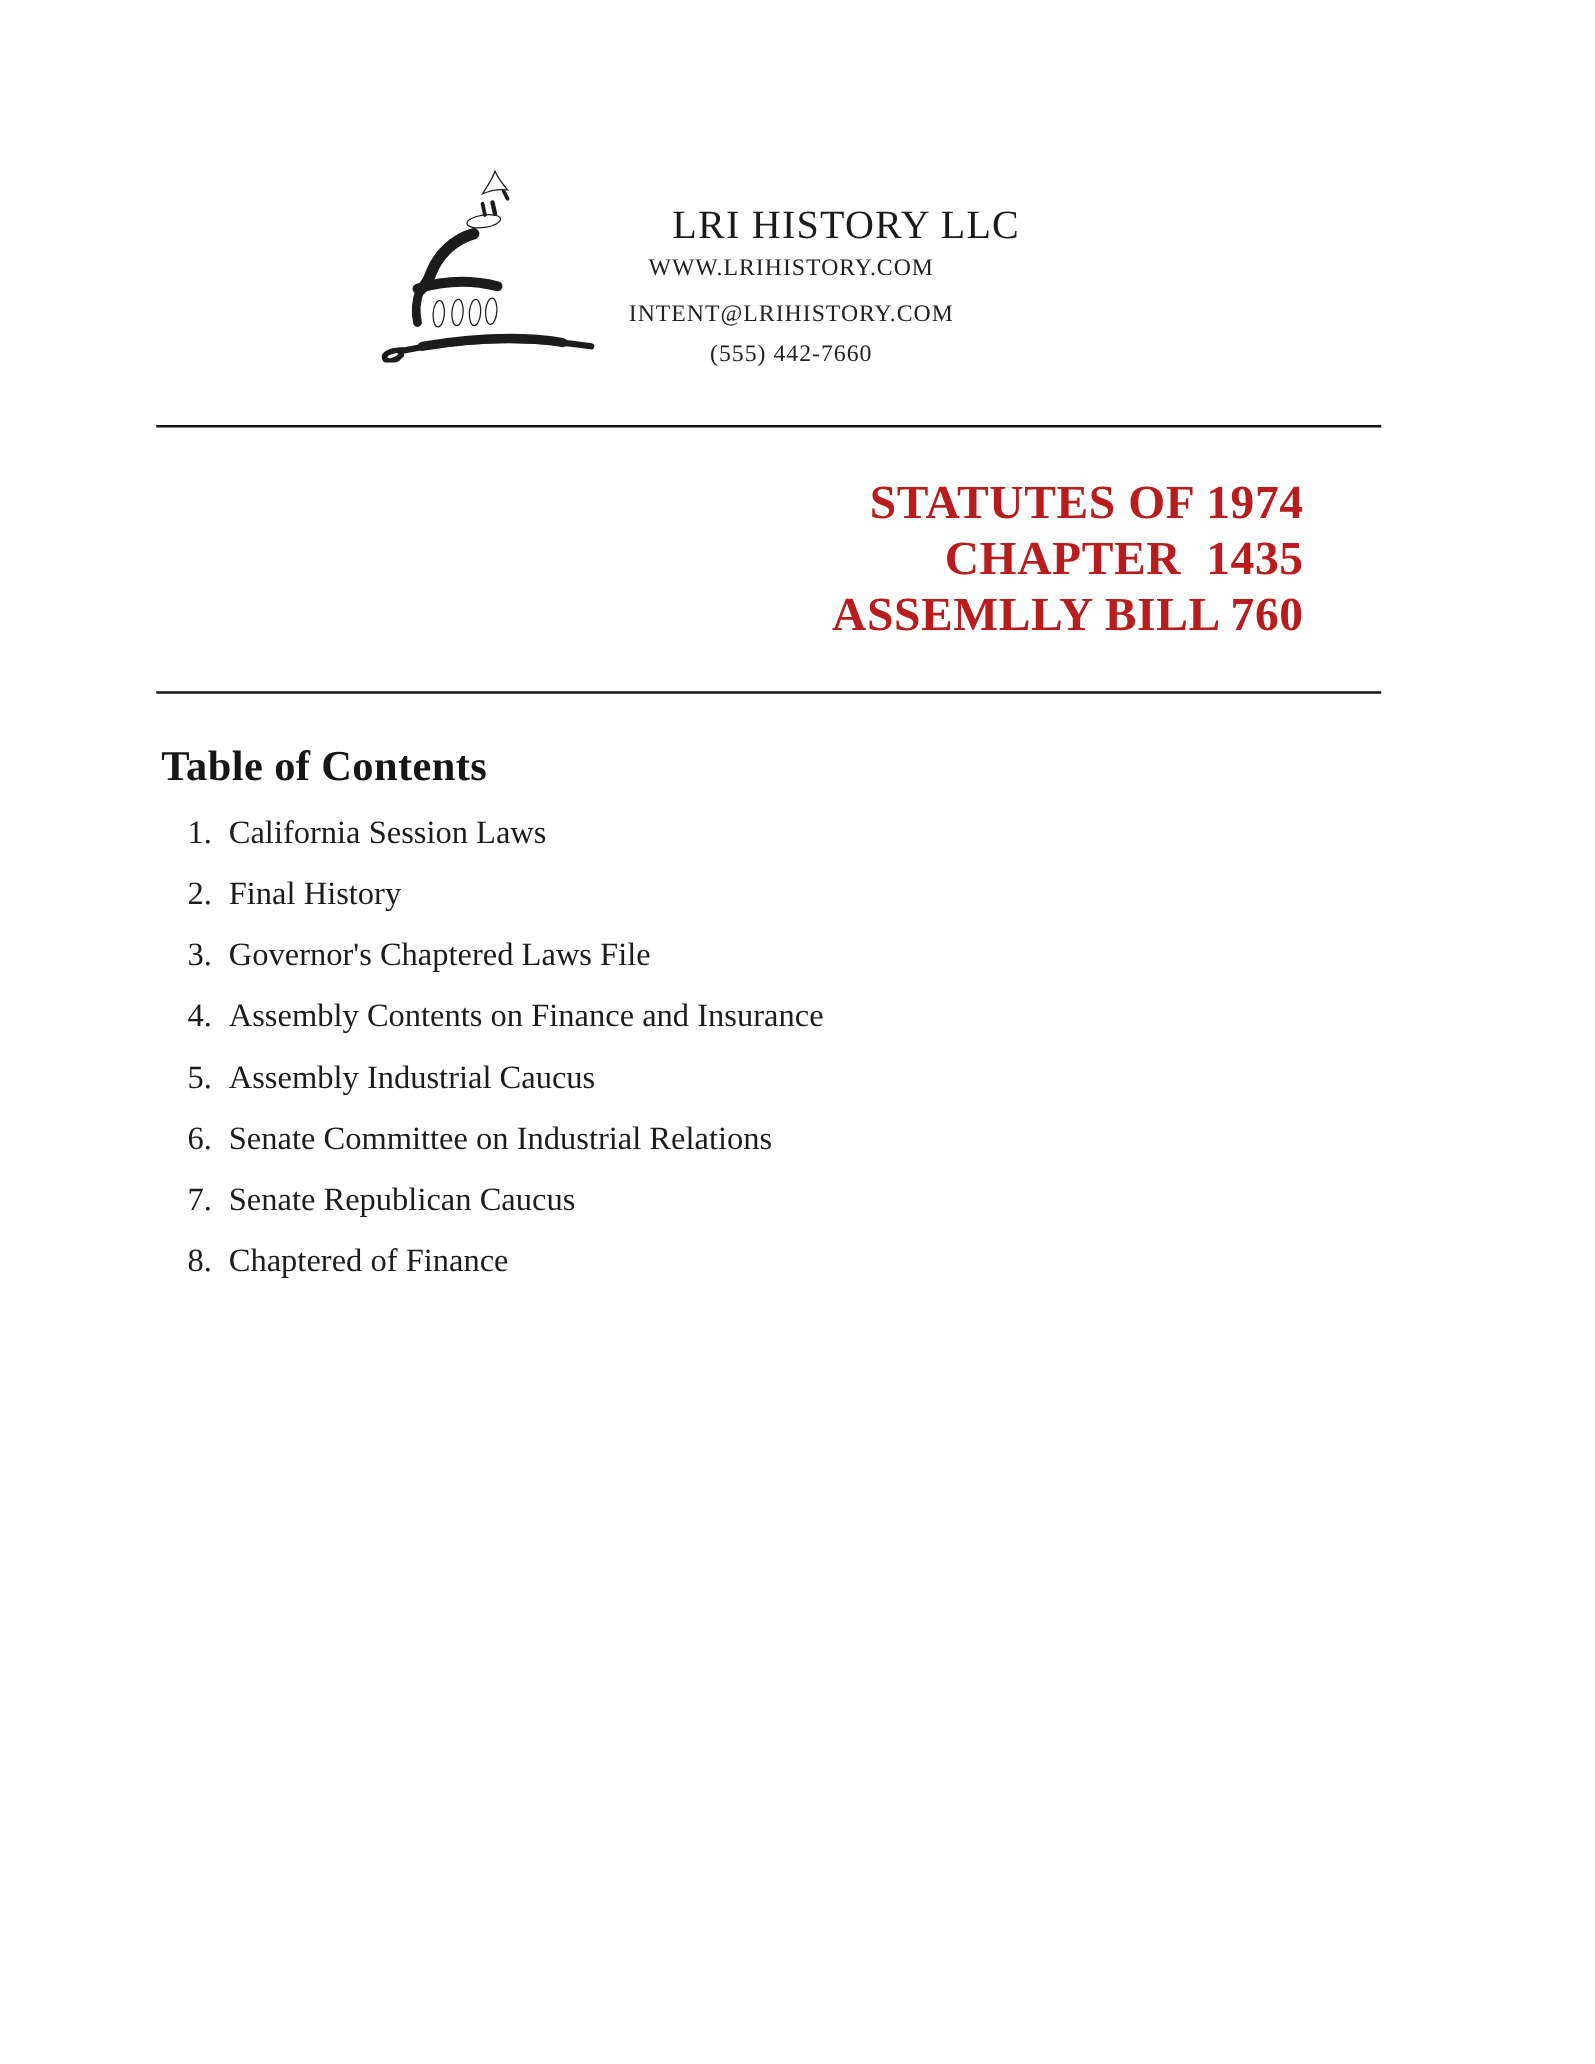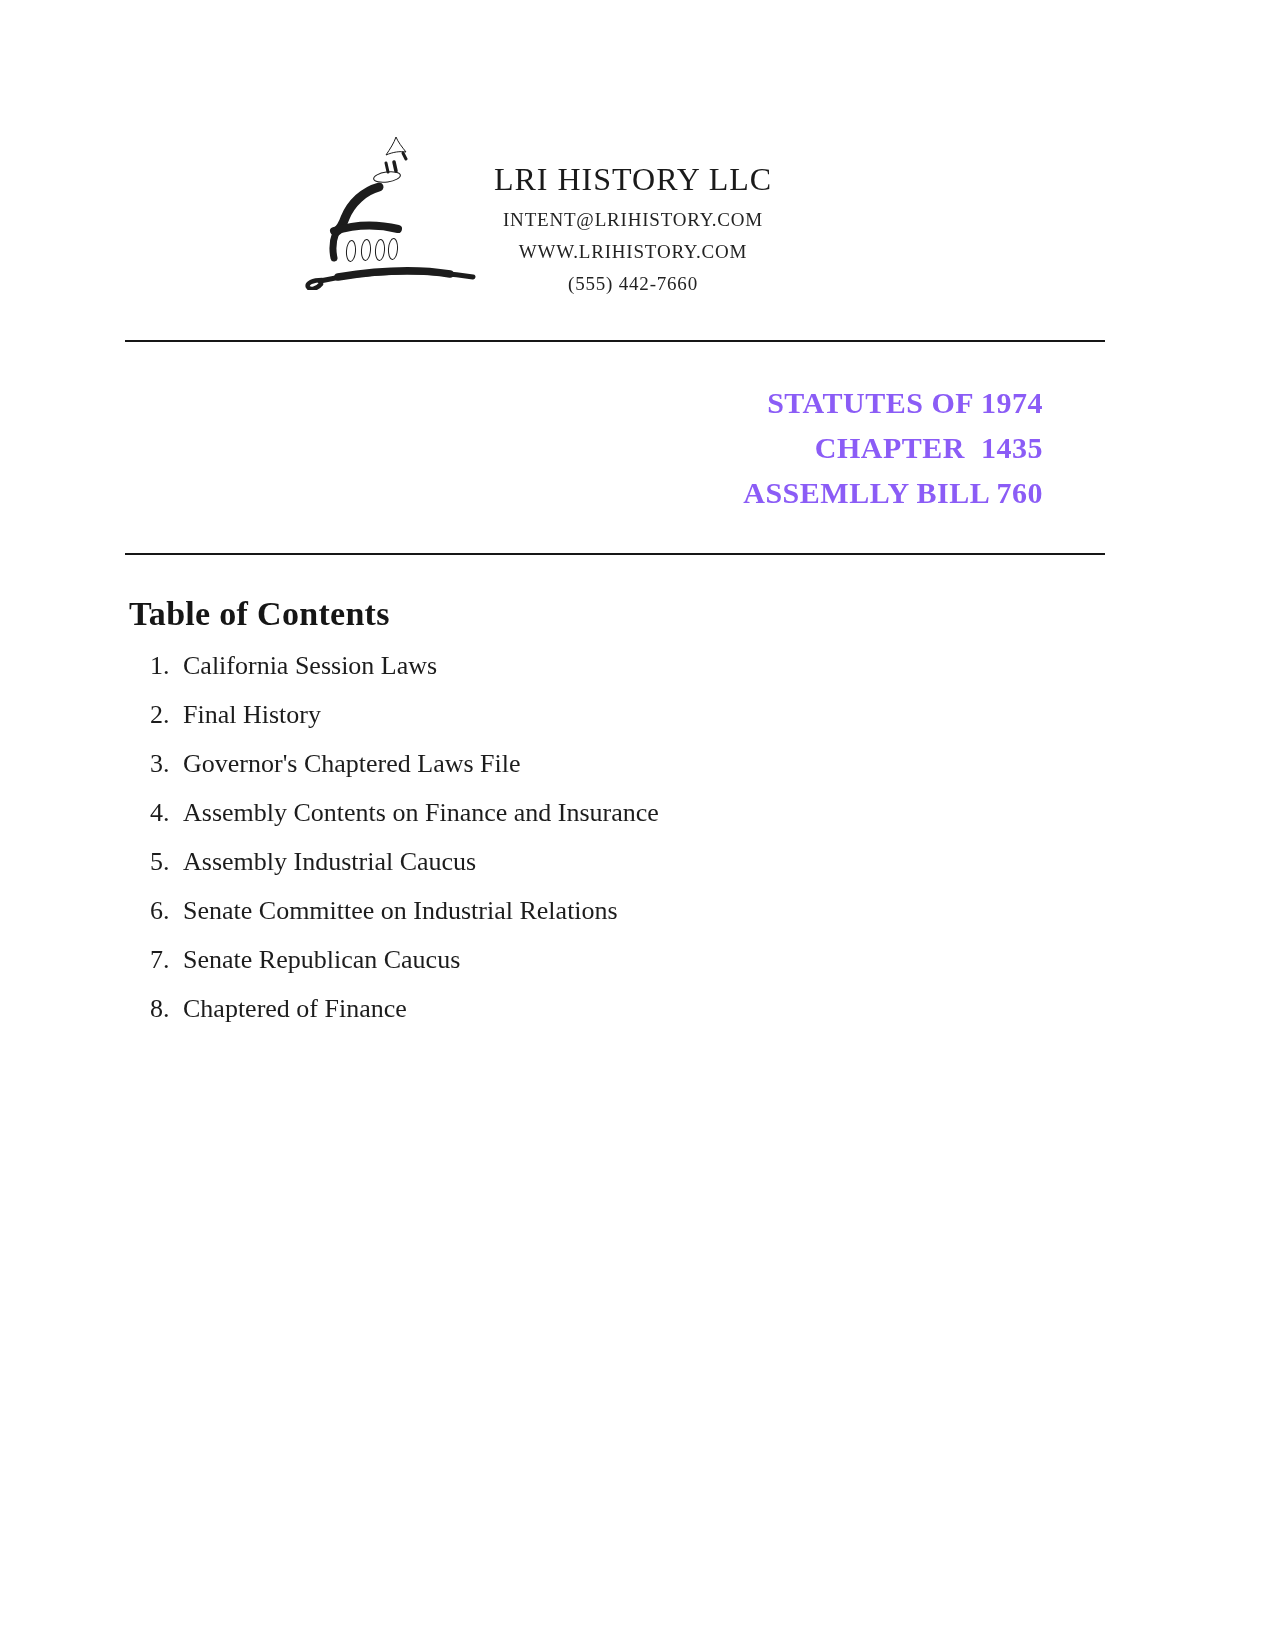--- a/index.html
+++ b/index.html
@@ -12,33 +12,33 @@
     overflow: hidden;
     font-family: "Liberation Serif", "DejaVu Serif", serif;
   }
 
   
   .logo { position: absolute; left: 290px; top: 125px; width: 190px; height: 165px; }
   .logo path, .logo ellipse { fill: none; stroke: #1c1c1c; }
 
   
   .header-text { position: absolute; left: 450px; top: 159px; width: 366px; text-align: center; }
-  .company  { font-size: 32px; line-height: 40px; letter-spacing: 1px; color: #1a1a1a; }
+  .company  { font-size: 32px; line-height: 40px; letter-spacing: 1px; color: #1a1a1a; text-align: right; }
   .contact  { font-size: 19px; line-height: 32px; letter-spacing: 0.8px; color: #222222; }
   .email    { margin-top: 5px; }
 
   
   .rule { position: absolute; left: 125px; width: 980px; height: 0; border-top: 2px solid #161616; }
   .rule1 { top: 340px; }
   .rule2 { top: 553px; }
 
   
   .reference { position: absolute; top: 380px; right: 233px; text-align: right; }
-  .ref-line  { font-size: 30px; line-height: 45px; font-weight: bold; letter-spacing: 0.5px;
-               color: #8b5cf6; white-space: pre; }
+  .ref-line  { font-size: 38px; line-height: 45px; font-weight: bold; letter-spacing: 0.5px;
+               color: #b91c1c; white-space: pre; }
 
   
   .toc-title { position: absolute; left: 117px; top: 582px; margin: 12px;
                font-size: 34px; line-height: 40px; font-weight: bold; color: #161616;
                letter-spacing: 0.3px; }
   .toc-list  { position: absolute; left: 150px; top: 653px; margin: 0; padding: 0; list-style: none; }
   .toc-item  { display: flex; font-size: 26px; line-height: 26px; margin-bottom: 23px; color: #1c1c1c; }
   .toc-num   { width: 33px; flex: none; }
   .toc-label { flex: none; }
 </style>
@@ -69,22 +69,22 @@
     <ellipse cx="103" cy="124" rx="4.5" ry="10.5" transform="rotate(4 103 124)" fill="#1c1c1c" stroke="none"></ellipse>
 
     <path d="M30,156 C75,146 130,144 183,152" stroke-width="5" stroke-linecap="round"></path>
     <path d="M48,152 C90,145 130,144 160,149" stroke-width="7.5" stroke-linecap="round"></path>
 
     <path d="M32,155 C23,155 16,158 18,162 C20,165.5 27,164 31,159" stroke-width="4.5" stroke-linecap="round"></path>
   </svg>
 
   <div class="header-text">
     <div class="company">LRI HISTORY LLC</div>
+    <div class="contact website">WWW.LRIHISTORY.COM</div>
     <div class="contact email">INTENT@LRIHISTORY.COM</div>
-    <div class="contact website">WWW.LRIHISTORY.COM</div>
     <div class="contact phone">(555) 442-7660</div>
   </div>
 
   <div class="rule rule1"></div>
 
   <div class="reference">
 
       <div class="ref-line">STATUTES OF 1974</div>
 
       <div class="ref-line">CHAPTER  1435</div>

